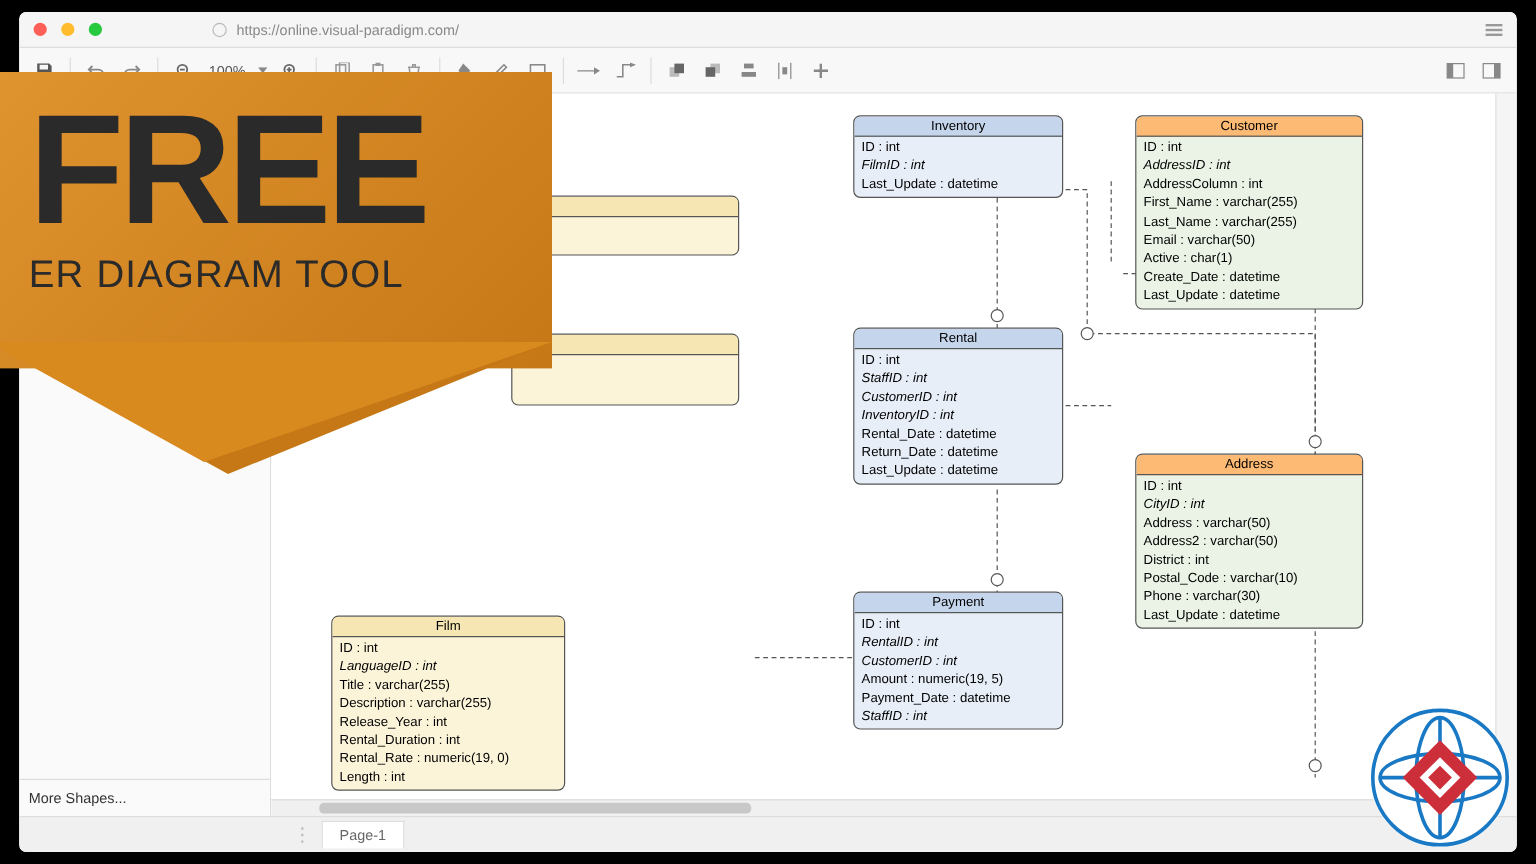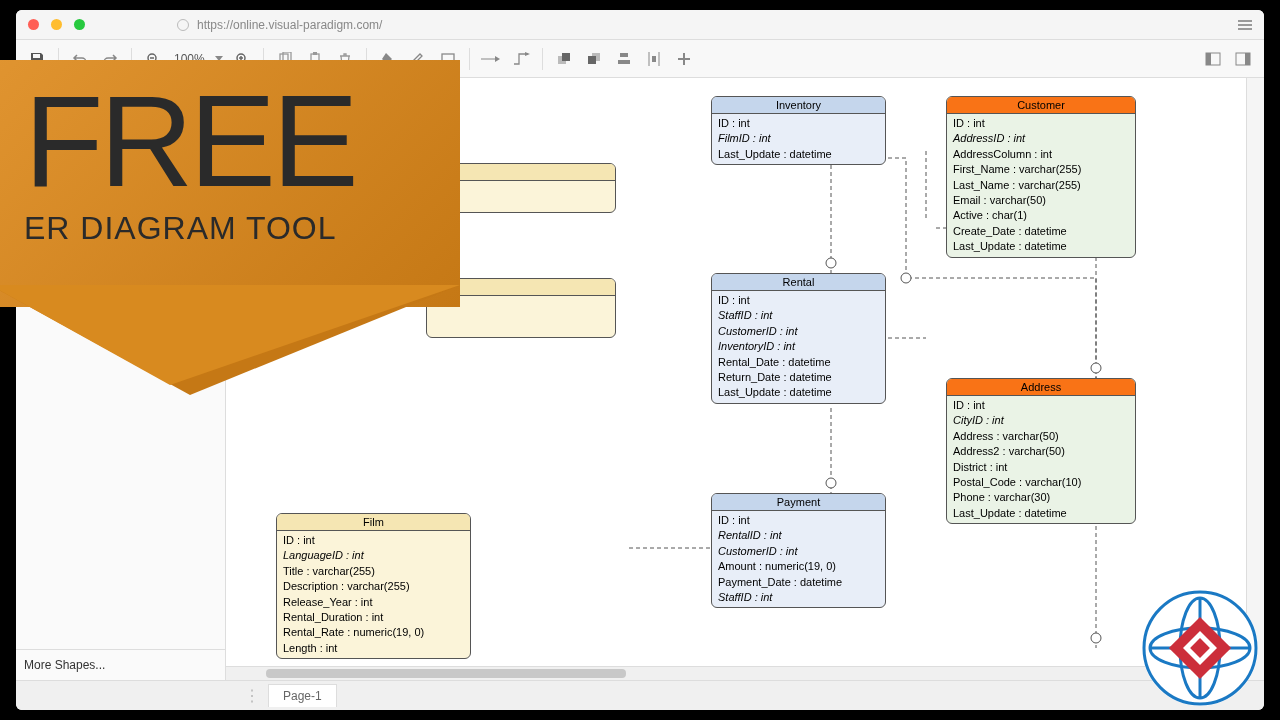--- a/index.html
+++ b/index.html
@@ -36,28 +36,28 @@
 .right-strip{width:18px;background:#f5f5f5;border-left:1px solid #ddd}
 
 .entity{position:absolute;border:1px solid #555;border-radius:6px;font-size:11px;background:#fff;overflow:hidden}
 .entity .hdr{text-align:center;padding:2px 4px;border-bottom:1px solid #555;font-size:11px}
 .entity .rows{padding:2px 6px}
 .entity .rows div{line-height:1.4}
 .entity .pk{font-weight:normal}
 .entity .fk{font-style:italic}
 .entity.blue .hdr{background:#c5d6ec}
 .entity.blue{background:#e8eef8}
-.entity.green .hdr{background:#f97316}
+.entity.green .hdr{background:#fdba74}
 .entity.green{background:#eaf3e6}
 .entity.yellow .hdr{background:#f5e6b3}
 .entity.yellow{background:#fbf4d9}
 
 .banner{position:absolute;top:60px;left:-10px;z-index:50}
 .banner-main{width:470px;background:#d88a1f;background:linear-gradient(135deg,#e09430 0%,#c57815 100%);color:#222;padding:20px 30px 60px 34px;position:relative}
-.banner-title{font-size:130px;font-weight:400;letter-spacing:-4px;line-height:.95;color:#2a2a2a}
+.banner-title{font-size:130px;font-weight:700;letter-spacing:-4px;line-height:.95;color:#2a2a2a}
 .banner-sub{font-size:32px;font-weight:400;color:#2a2a2a;margin-top:6px;letter-spacing:1px}
 .banner-tail{position:absolute;bottom:-108px;left:0}
 
 .logo-badge{position:absolute;right:20px;bottom:12px;width:120px;height:120px;z-index:60}
 
 svg.connectors{position:absolute;inset:0;pointer-events:none}
 .hscroll{position:absolute;bottom:0;left:0;right:0;height:14px;background:#f0f0f0;border-top:1px solid #ddd}
 .hscroll .thumb{position:absolute;left:40px;width:360px;top:2px;height:9px;background:#c8c8c8;border-radius:4px}
 </style>
 </head>
@@ -283,21 +283,21 @@
                 <div>Last_Update : datetime</div>
               </div>
           </div>
 
           <div class="entity blue" style="top:415px;left:485px;width:175px">
             <div class="hdr">Payment</div>
             <div class="rows">
                 <div class="pk">ID : int</div>
                 <div class="fk">RentalID : int</div>
                 <div class="fk">CustomerID : int</div>
-                <div>Amount : numeric(19, 0)</div>
+                <div>Amount : numeric(19, 5)</div>
                 <div>Payment_Date : datetime</div>
                 <div class="fk">StaffID : int</div>
               </div>
           </div>
 
           <div class="entity green" style="top:18px;left:720px;width:190px">
             <div class="hdr">Customer</div>
             <div class="rows">
                 <div class="pk">ID : int</div>
                 <div class="fk">AddressID : int</div>

